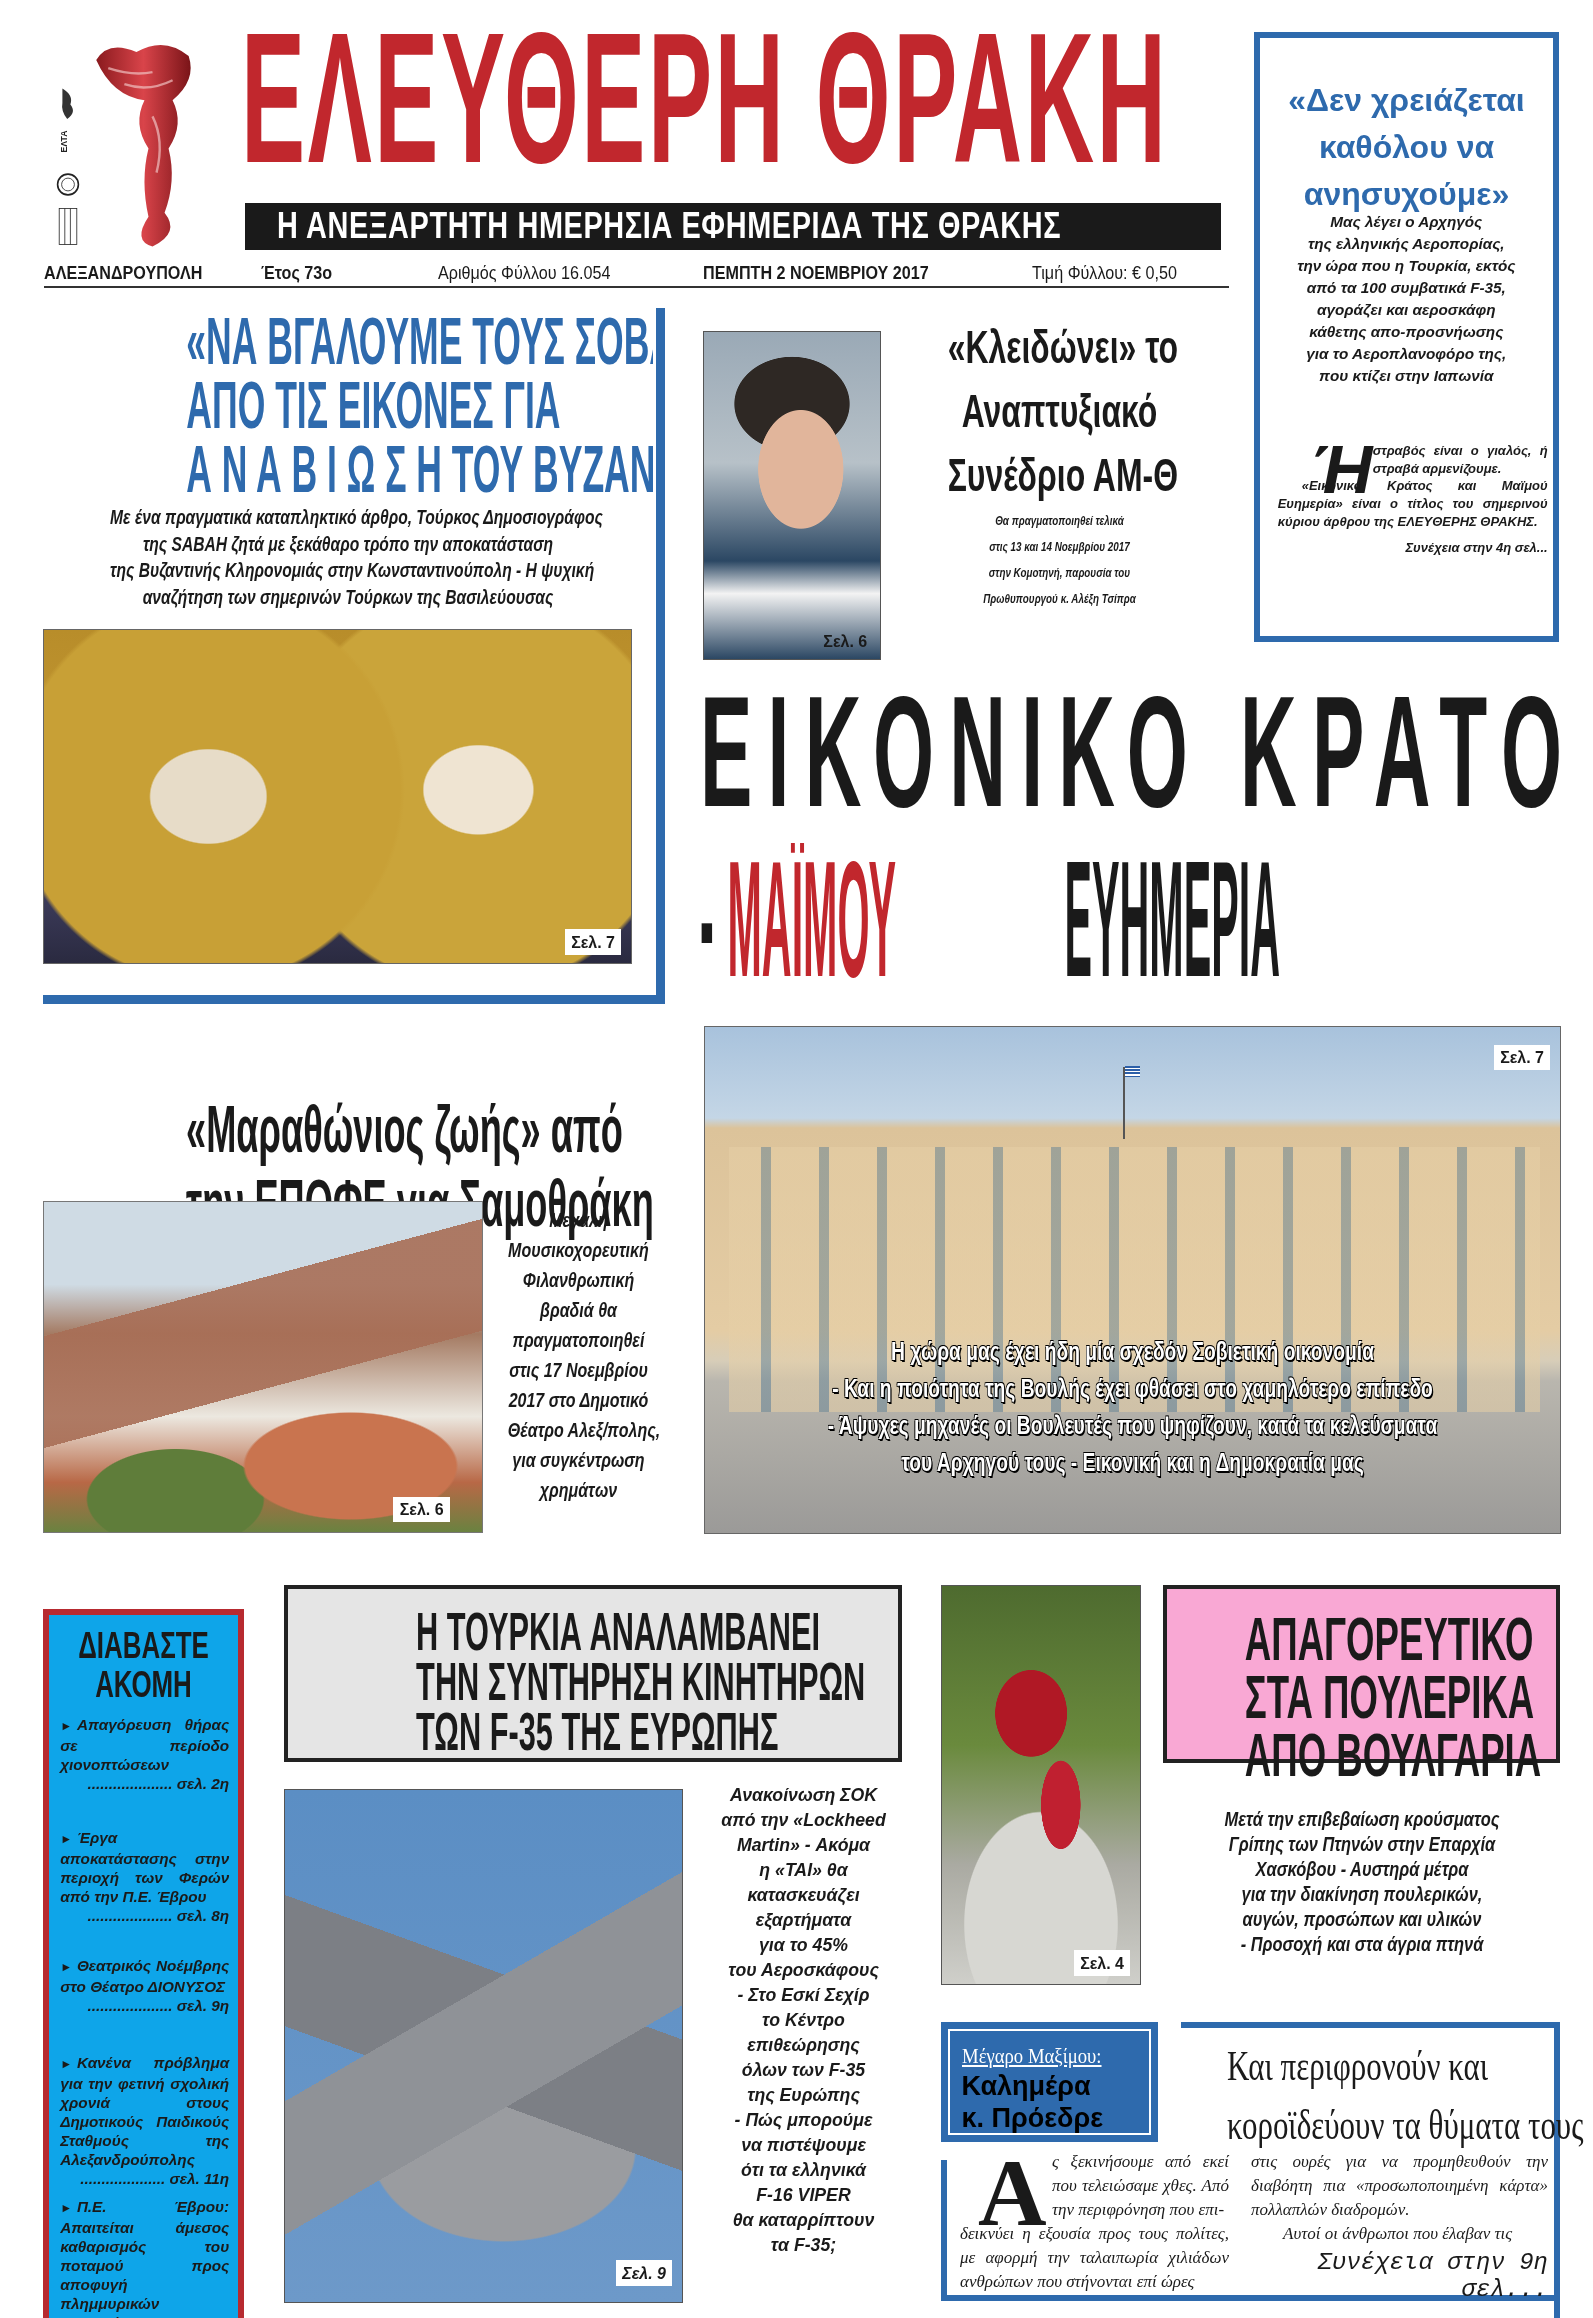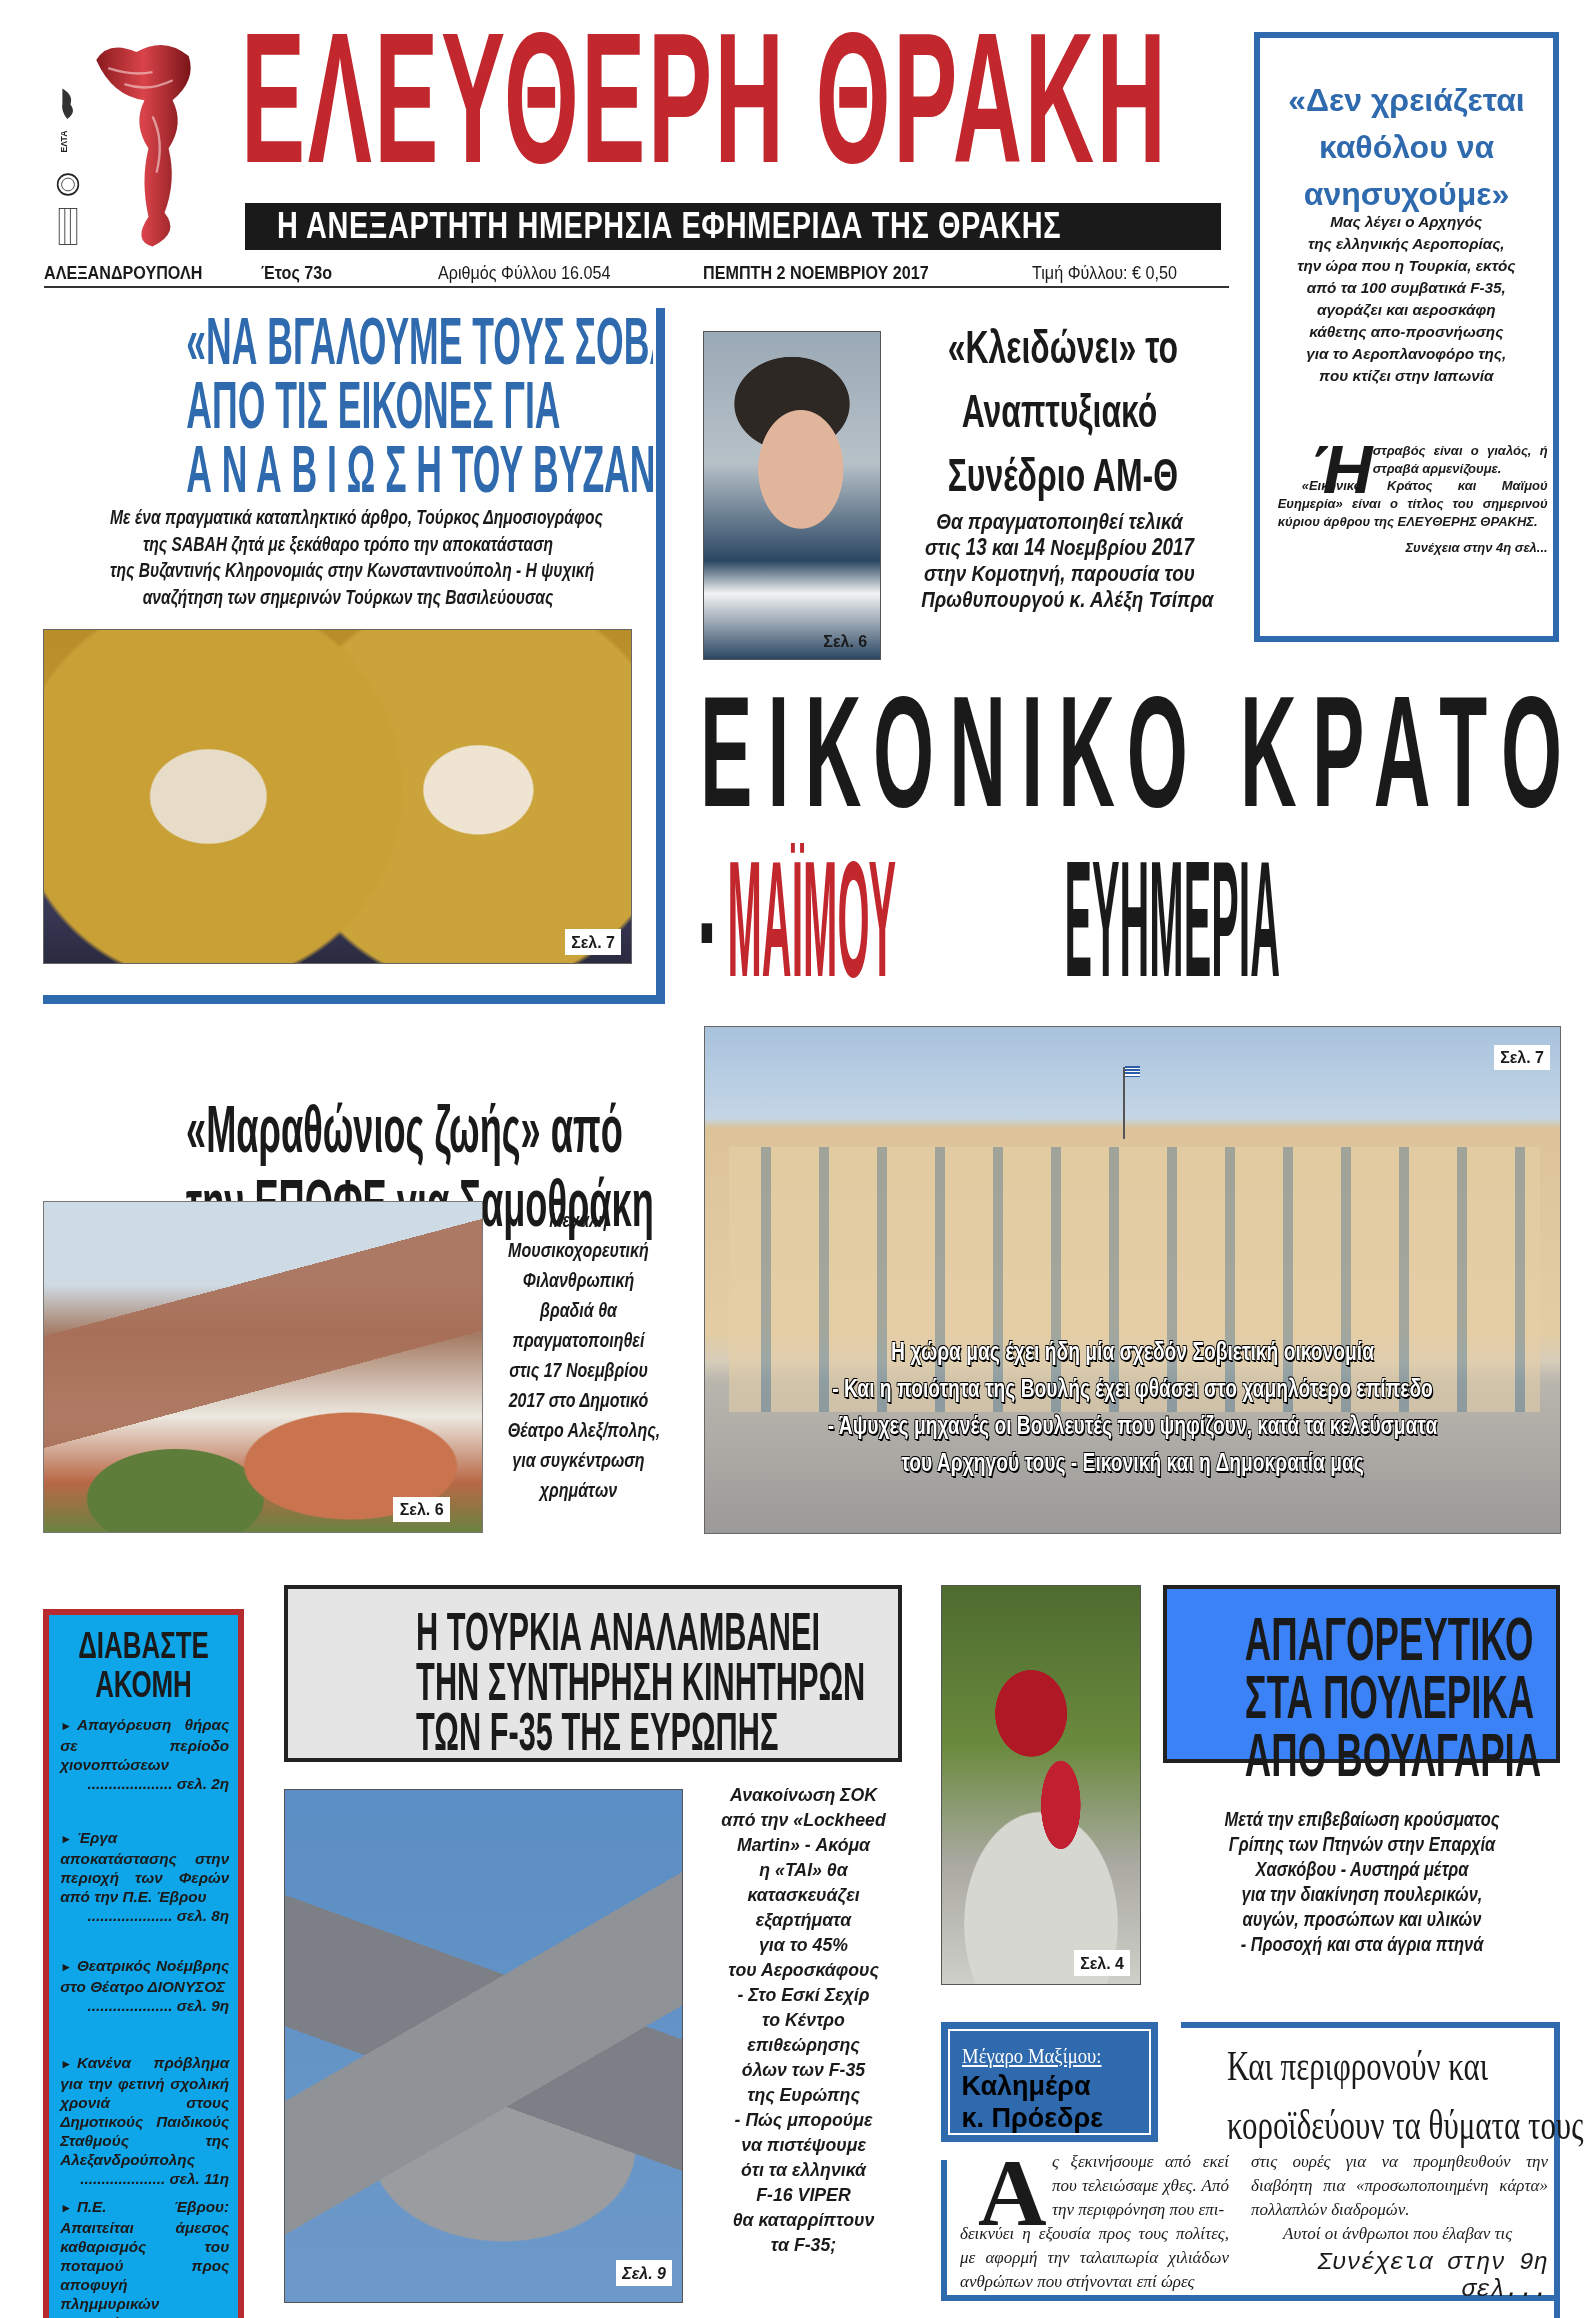--- a/index.html
+++ b/index.html
@@ -35,21 +35,21 @@
   .sel-tag { position: absolute; background: #fff; font-weight: 700; font-size: 16px; line-height: 21px; padding: 2.4px 6.4px; color: #1a1a1a; }
 
   
   .tsipras-photo { left: 703px; top: 331px; width: 178px; height: 329px; border: 0.8px solid #555; overflow: hidden;
      background:
       radial-gradient(ellipse 40% 30% at 55% 42%, #e1b59b 0 60%, transparent 61%),
       radial-gradient(ellipse 50% 22% at 50% 22%, #2e2824 0 65%, transparent 66%),
       linear-gradient(180deg, #9aa9b6 0%, #b7c1c8 40%, #2b4763 70%, #f3f3f3 80%, #2b4763 100%); }
   .tsipras-headline { left: 895px; top: 315px; width: 329px; font-size: 47px; line-height: 64px; font-weight: 700; text-align: center; }
   .tsipras-headline div { transform: scaleX(0.68); transform-origin: center top; white-space: nowrap; }
-  .tsipras-deck { left: 891px; top: 508px; width: 337px; font-size: 23px; line-height: 26px; font-style: italic; font-weight: 700; text-align: center; }
+  .tsipras-deck { left: 891px; top: 508px; width: 337px; font-size: 12px; line-height: 26px; font-style: italic; font-weight: 700; text-align: center; }
   .tsipras-deck div { transform: scaleX(0.82); transform-origin: center top; white-space: nowrap; }
 
   
   .main-hl-1 { left: 700px; top: 679px; width: 863px; height: 145px; overflow: hidden; }
   .main-hl-1 span { font-size: 157px; line-height: 145px; font-weight: 700; letter-spacing: 30.5px; transform: scaleX(0.50); transform-origin: left top; white-space: nowrap; display: inline-block; color: #1a1a1a; }
   .main-hl-2 { left: 700px; top: 843px; width: 863px; height: 153px; overflow: hidden; }
   .main-hl-2 span { font-size: 165px; line-height: 153px; font-weight: 700; transform: scaleX(0.50); transform-origin: left top; white-space: nowrap; display: inline-block; color: #1a1a1a; }
   .main-hl-2 .red { color: #c1272d; }
 
   
@@ -93,21 +93,21 @@
       linear-gradient(180deg, #5b8ec4 0%, #6d99c9 100%); }
   .jet-text { left: 691px; top: 1783px; width: 225px; font-size: 17.7px; line-height: 25px; font-style: italic; font-weight: 700; text-align: center; }
 
   
   .rooster-photo { left: 941px; top: 1585px; width: 200px; height: 400px; border: 0.8px solid #555; overflow: hidden;
     background:
       radial-gradient(ellipse 30% 18% at 45% 32%, #b01825 0 60%, transparent 61%),
       radial-gradient(ellipse 18% 20% at 60% 55%, #c02030 0 55%, transparent 56%),
       radial-gradient(ellipse 55% 40% at 50% 85%, #d7d7d2 0 70%, transparent 71%),
       linear-gradient(180deg, #4e6b2f 0%, #6a8a3d 40%, #aaaaa2 70%, #cfcfca 100%); }
-  .yellow-box { left: 1163px; top: 1585px; width: 397px; height: 178px; background: #3b82f6; border: 4px solid #222; }
+  .yellow-box { left: 1163px; top: 1585px; width: 397px; height: 178px; background: #f9a8d4; border: 4px solid #222; }
   .yellow-box .hl { position: absolute; left: 0; top: 21px; width: 100%; text-align: center; font-size: 61px; line-height: 58px; font-weight: 700; }
   .yellow-box .hl div { transform: scaleX(0.60); transform-origin: center top; white-space: nowrap; }
   .poultry-deck { left: 1157px; top: 1807px; width: 410px; font-size: 20px; line-height: 25px; font-style: italic; font-weight: 700; text-align: center; }
   .poultry-deck div { transform: scaleX(0.82); transform-origin: center top; white-space: nowrap; }
 
   
   .max-label { left: 941px; top: 2022px; width: 217px; height: 120px; background: #2e6aad; border: 6.4px solid #2e6aad; outline: 2.4px solid #fff; outline-offset: -9.6px; }
   .max-label .kicker { position: absolute; left: 14.5px; top: 14.5px; font-family: "Liberation Serif", serif; font-size: 22px; color: #fff; text-decoration: underline; white-space: nowrap; transform: scaleX(0.85); transform-origin: left top; }
   .max-label .title { position: absolute; left: 14.5px; top: 42px; font-size: 27px; line-height: 32px; color: #000000; font-weight: 700; white-space: nowrap; }
   .max-frame-top { left: 1181px; top: 2022px; width: 379px; height: 5.6px; background: #2e6aad; }

